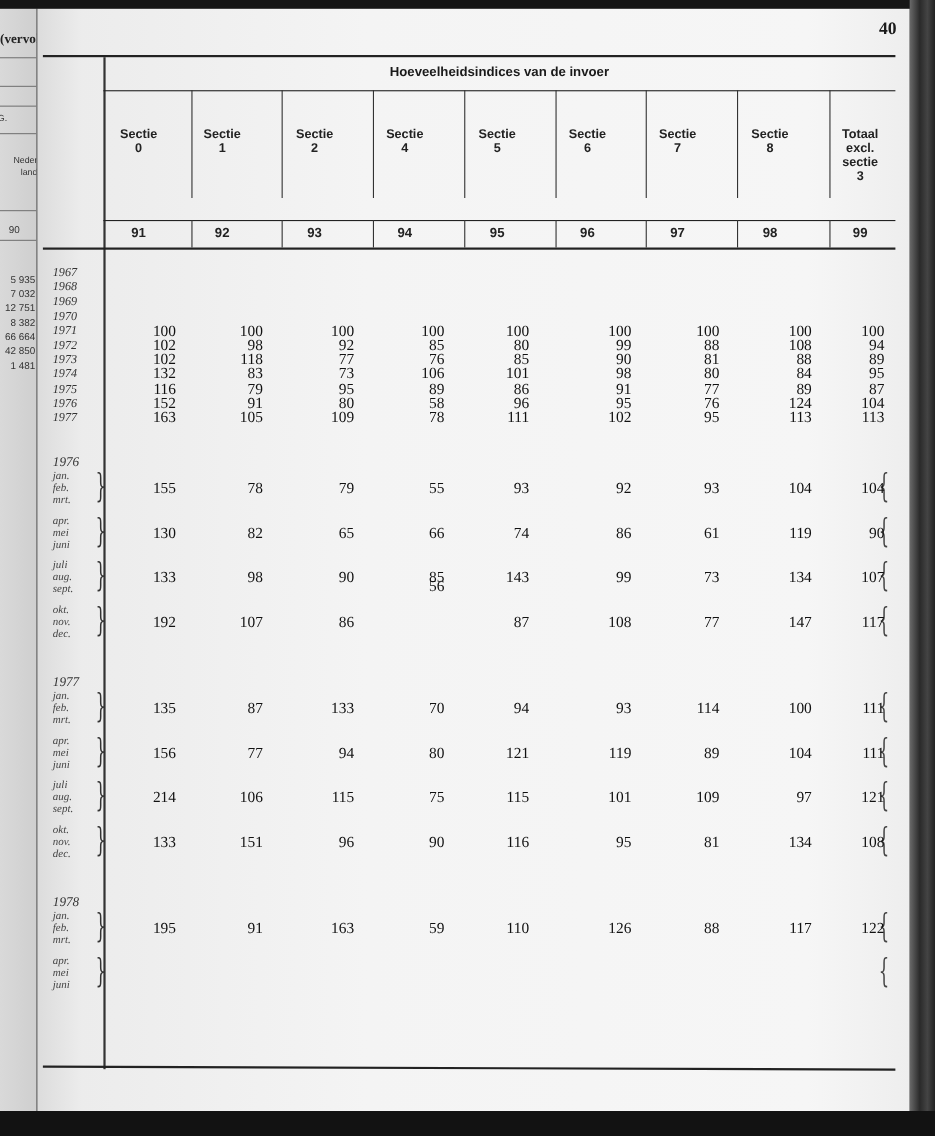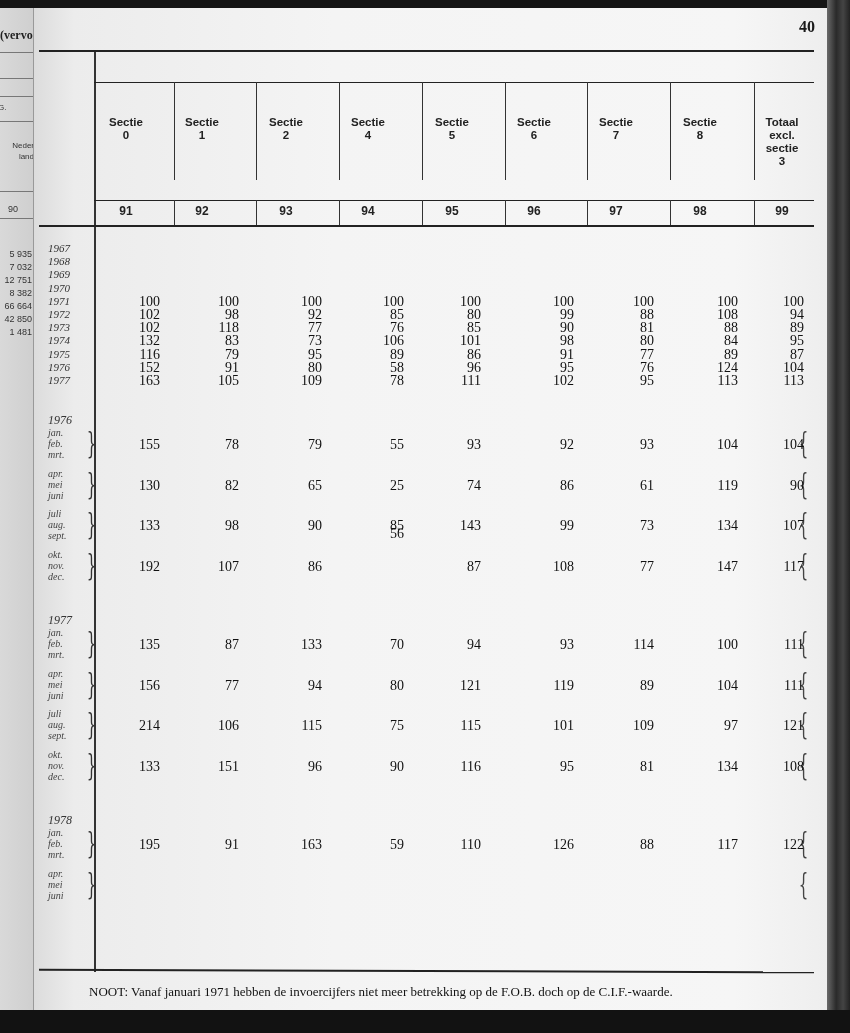--- a/index.html
+++ b/index.html
@@ -84,20 +84,21 @@
       <div>66 664</div>
       <div>42 850</div>
       <div>1 481</div>
     </div>
 </div>
 
 <div class="page">
   <div class="page-number">40</div>
   <div class="rule-top"></div>
   <div class="vline-stub"></div>
+  <div class="index-title">Hoeveelheidsindices van de invoer</div>
   <div class="rule-head"></div>
   <div id="col-heads">
       <div class="col-head" style="left:52px;top:108px">
         <div>Sectie</div>
         <div>0</div>
       </div>
       <div class="col-head" style="left:128px;top:108px">
         <div>Sectie</div>
         <div>1</div>
       </div>
@@ -255,21 +256,21 @@
       <div class="val" style="top:430px;left:664px">104</div>
       <div class="val" style="top:430px;left:730px">104</div>
       <div class="month-label" style="top:459.5px">apr.</div>
       <div class="month-label" style="top:470.5px">mei</div>
       <div class="month-label" style="top:481.5px">juni</div>
       <div class="brace" style="top:459.5px">}</div>
       <div class="brace-r" style="top:459.5px">{</div>
       <div class="val" style="top:470.5px;left:86px">130</div>
       <div class="val" style="top:470.5px;left:165px">82</div>
       <div class="val" style="top:470.5px;left:248px">65</div>
-      <div class="val" style="top:470.5px;left:330px">25</div>
+      <div class="val" style="top:470.5px;left:330px">66</div>
       <div class="val" style="top:470.5px;left:407px">74</div>
       <div class="val" style="top:470.5px;left:500px">86</div>
       <div class="val" style="top:470.5px;left:580px">61</div>
       <div class="val" style="top:470.5px;left:664px">119</div>
       <div class="val" style="top:470.5px;left:730px">90</div>
       <div class="month-label" style="top:500px">juli</div>
       <div class="month-label" style="top:511px">aug.</div>
       <div class="month-label" style="top:522px">sept.</div>
       <div class="brace" style="top:500px">}</div>
       <div class="brace-r" style="top:500px">{</div>
@@ -369,17 +370,16 @@
       <div class="val" style="top:830px;left:664px">117</div>
       <div class="val" style="top:830px;left:730px">122</div>
       <div class="month-label" style="top:859.5px">apr.</div>
       <div class="month-label" style="top:870.5px">mei</div>
       <div class="month-label" style="top:881.5px">juni</div>
       <div class="brace" style="top:859.5px">}</div>
       <div class="brace-r" style="top:859.5px">{</div>
     </div>
 
   <div class="rule-bottom"></div>
-  <div class="note">NOOT:  Vanaf januari 1971 hebben de invoercijfers niet meer betrekking op de F.O.B. doch op de C.I.F.-waarde.</div>
 </div>
 
 <div class="spine"></div>
 <div class="bottom-dark"></div>
 
 </body></html>

